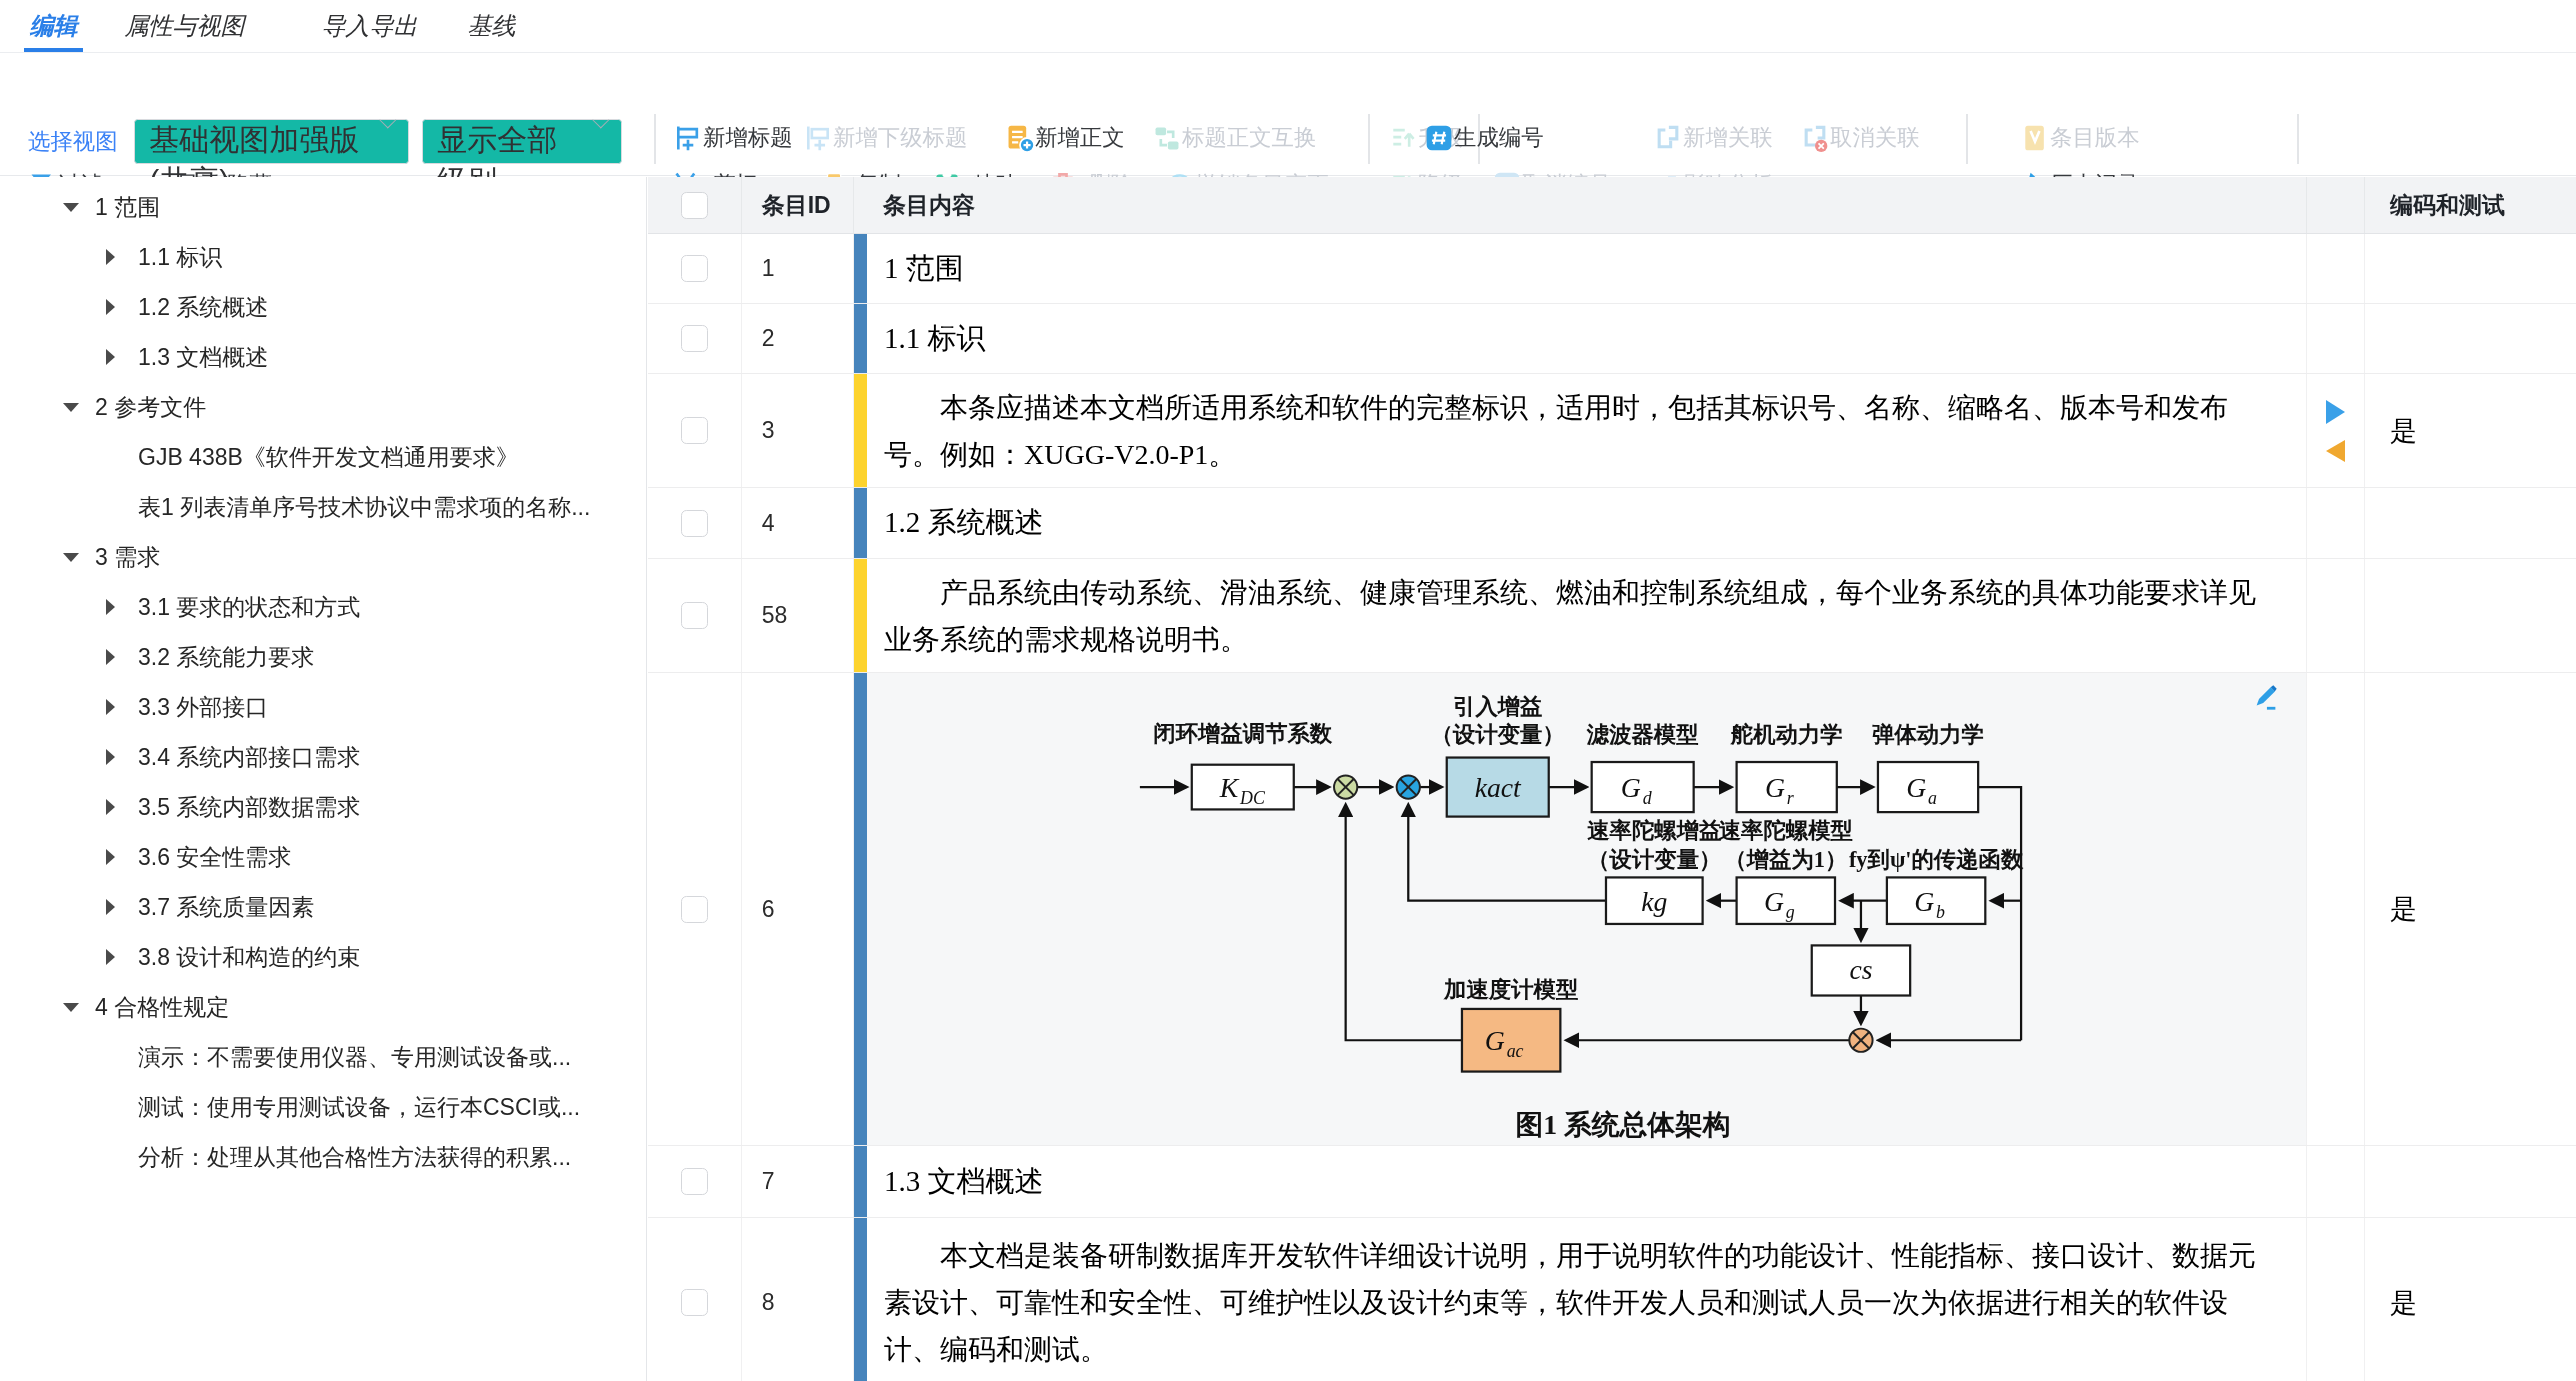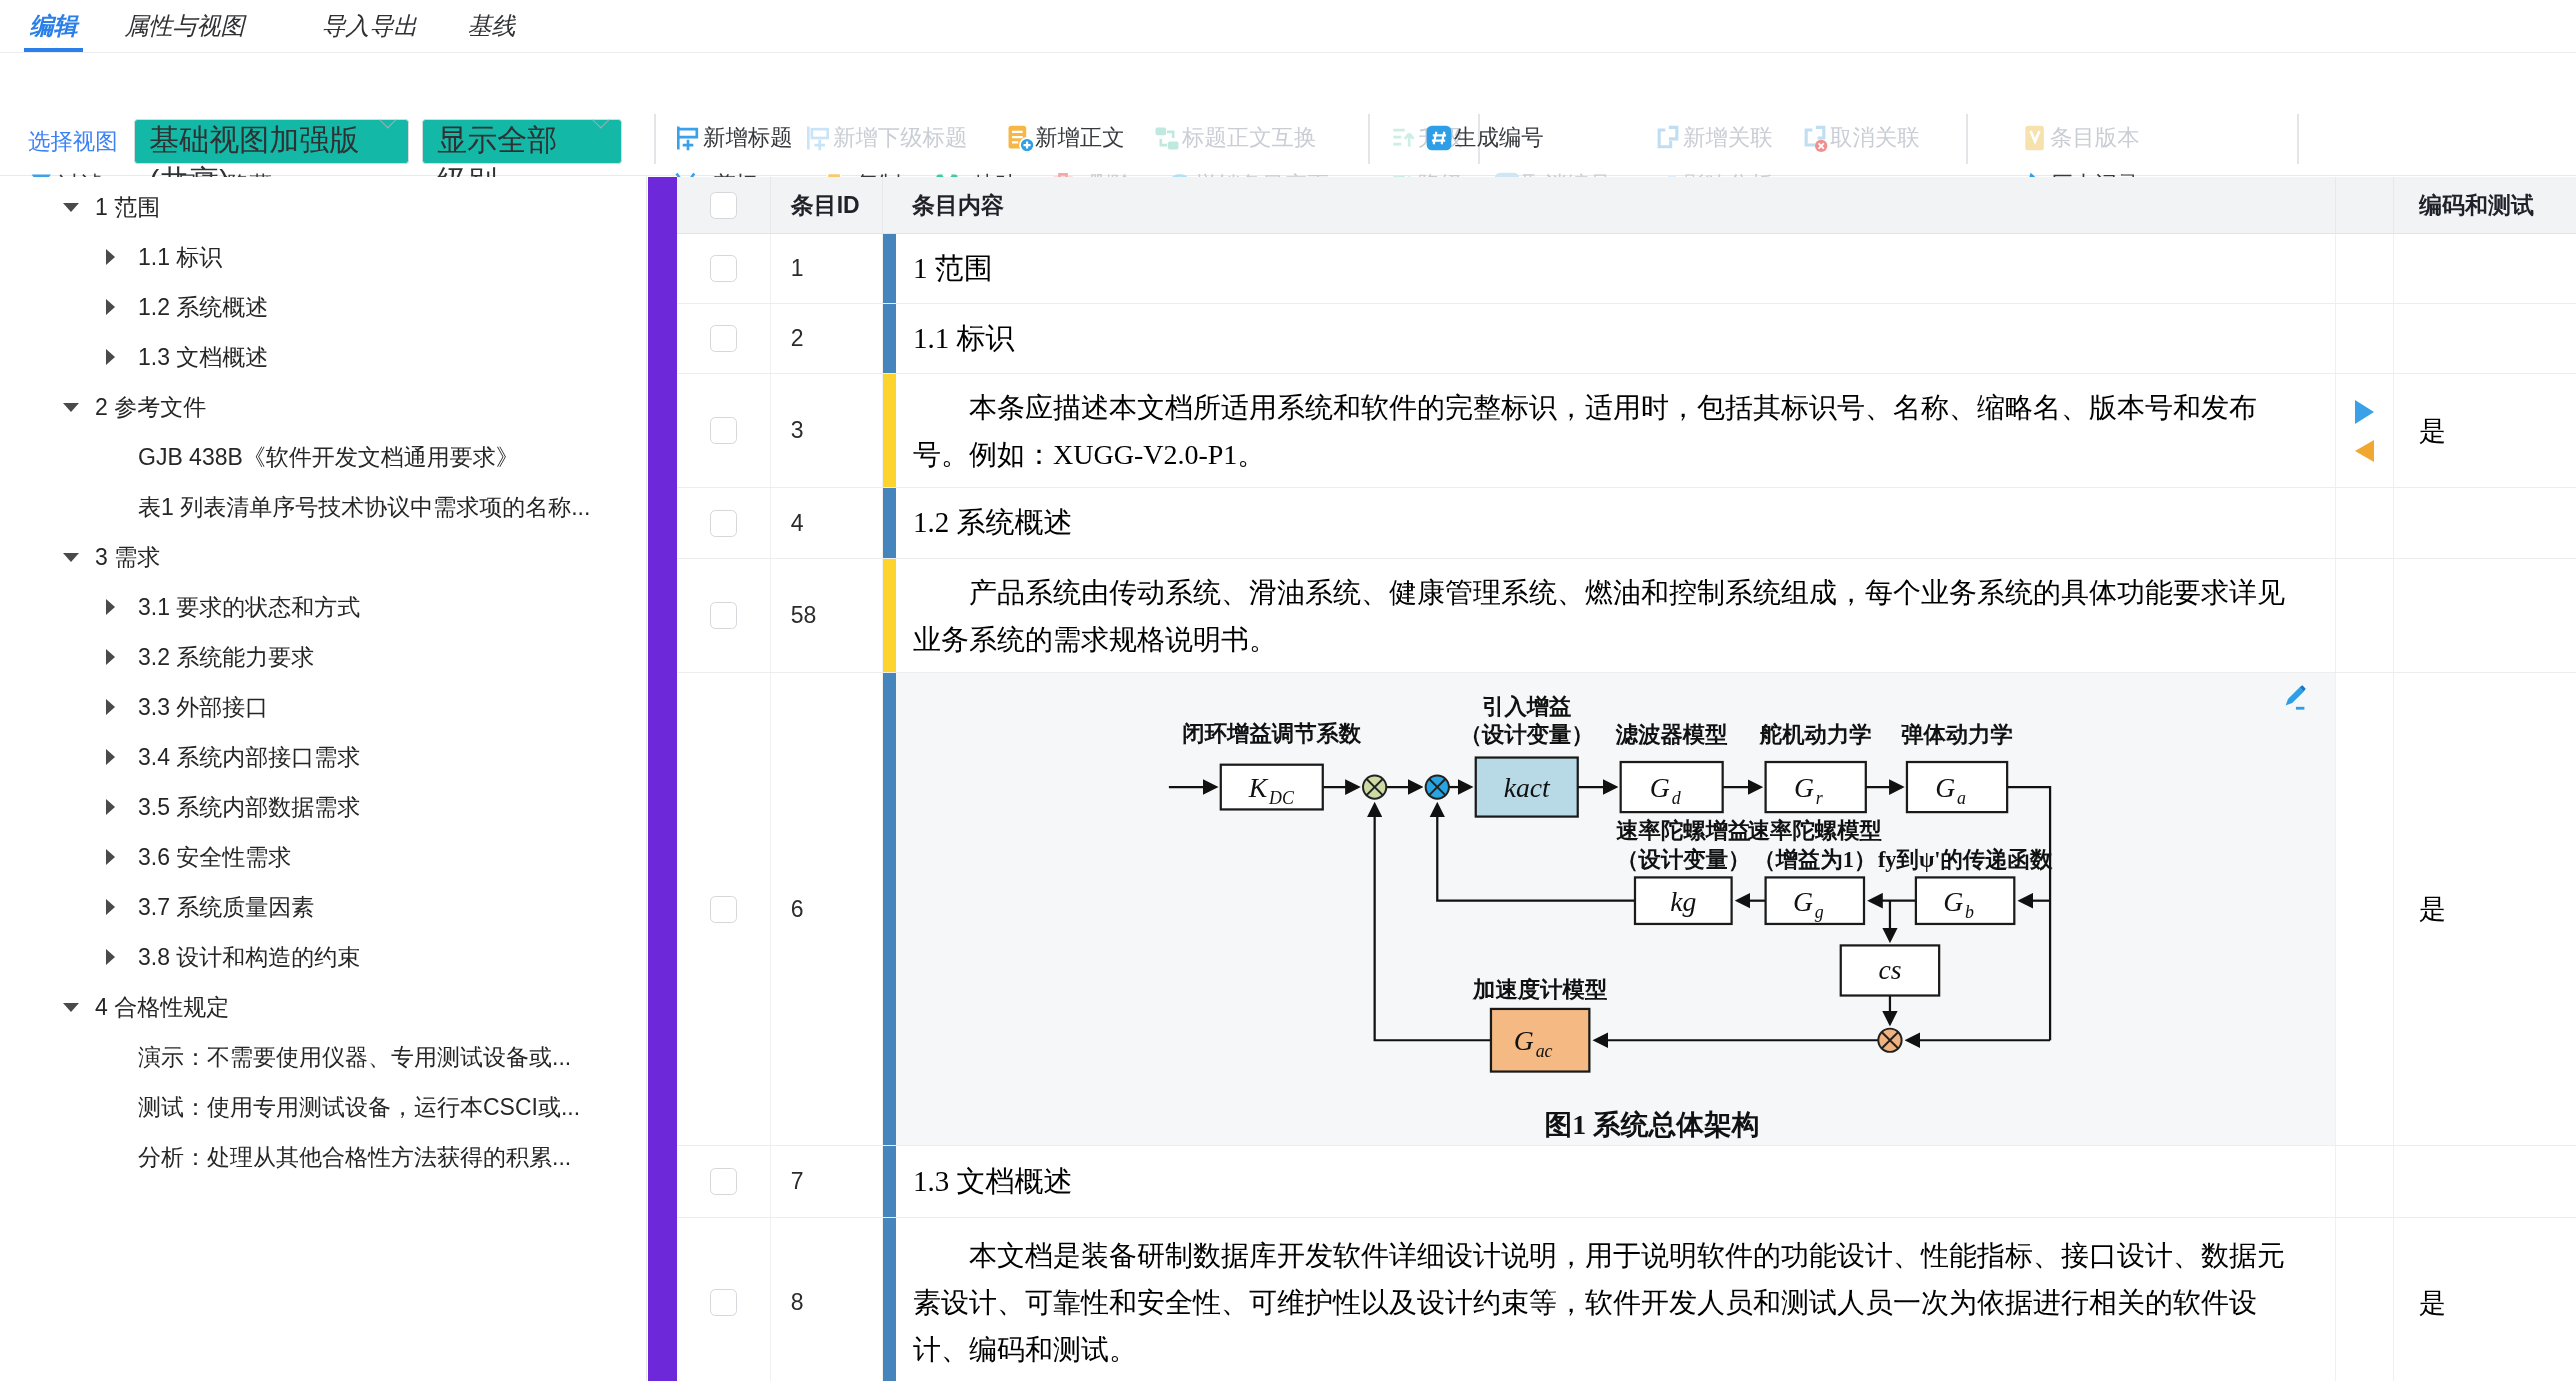--- a/index.html
+++ b/index.html
@@ -36,21 +36,21 @@
            white-space:nowrap; cursor:pointer; }
   .lv0 { padding-left:12.5px; } .lv1 { padding-left:63px; } .lv2 { padding-left:106px; }
   .tri { width:32px; flex:0 0 auto; display:flex; align-items:center; }
   .tri.down::before { content:''; border-left:8px solid transparent; border-right:8px solid transparent;
                       border-top:9.8px solid #4a4a4a; }
   .tri.right::before { content:''; border-top:8px solid transparent; border-bottom:8px solid transparent;
                        border-left:9.8px solid #4a4a4a; }
   .tri.none::before { content:''; }
 
   
-  .main { position:absolute; left:648px; top:177px; right:0; bottom:0; overflow:hidden; background:#6d28d9;padding-left:29px; }
+  .main { position:absolute; left:648px; top:177px; right:0; bottom:0; overflow:hidden; background:#ef4444; }
   .grid5 { display:grid; grid-template-columns:94px 112px 1453px 58px 210px; }
   .thead { height:57px; background:#f2f3f5; border-bottom:1.8px solid #e2e4e7; font-weight:bold;
            font-size:23px; color:#1f2329; }
   .thead > div { display:flex; align-items:center; border-right:1.8px solid #e6e8ea; height:100%; }
   .thead > div:last-child { border-right:none; }
   .trow { background:#fff; border-bottom:1.8px solid #ededee; }
   .cell { border-right:1.8px solid #f0f0f1; height:100%; display:flex; align-items:center; overflow:hidden; }
   .cell:last-child { border-right:none; }
   .c-check { justify-content:center; }
   .cb { width:27px; height:27px; border:1.8px solid #d5d7db; border-radius:5.4px; background:#fff; cursor:pointer; }

